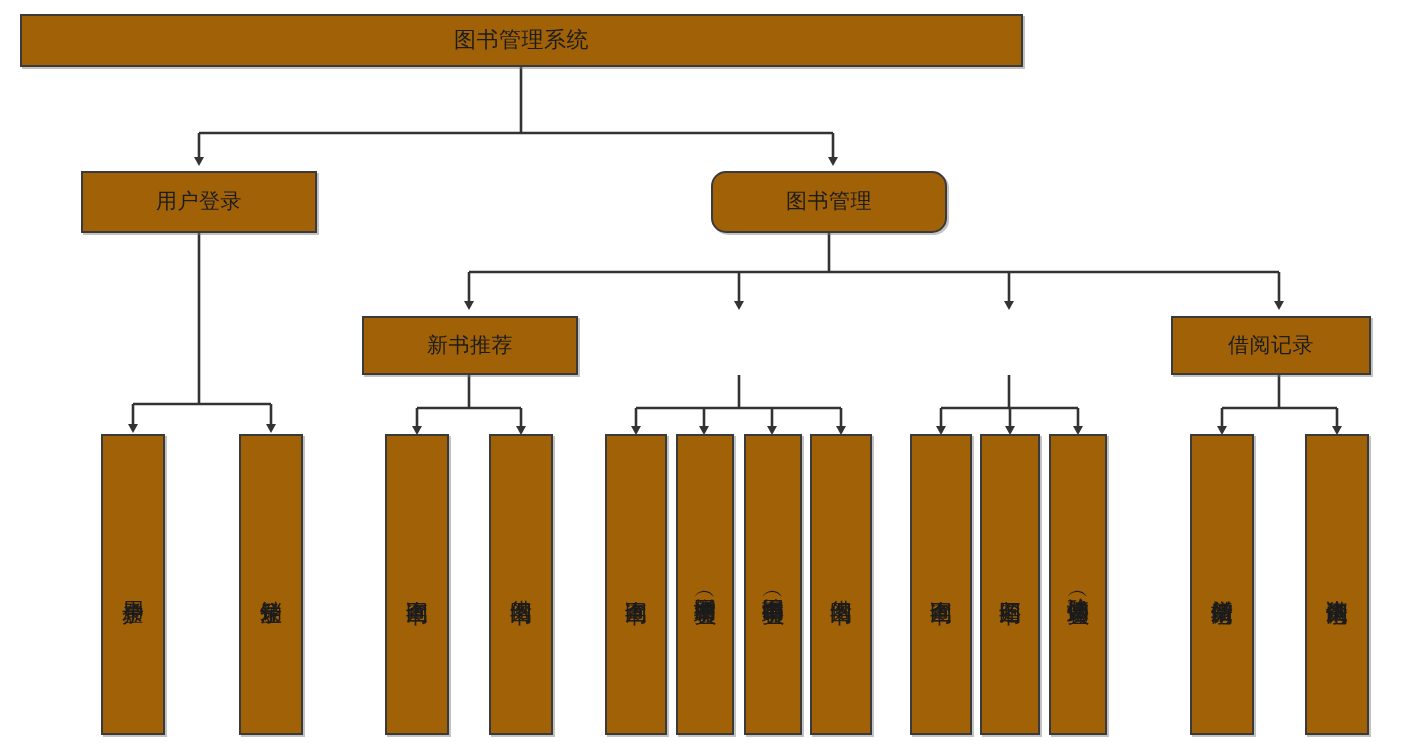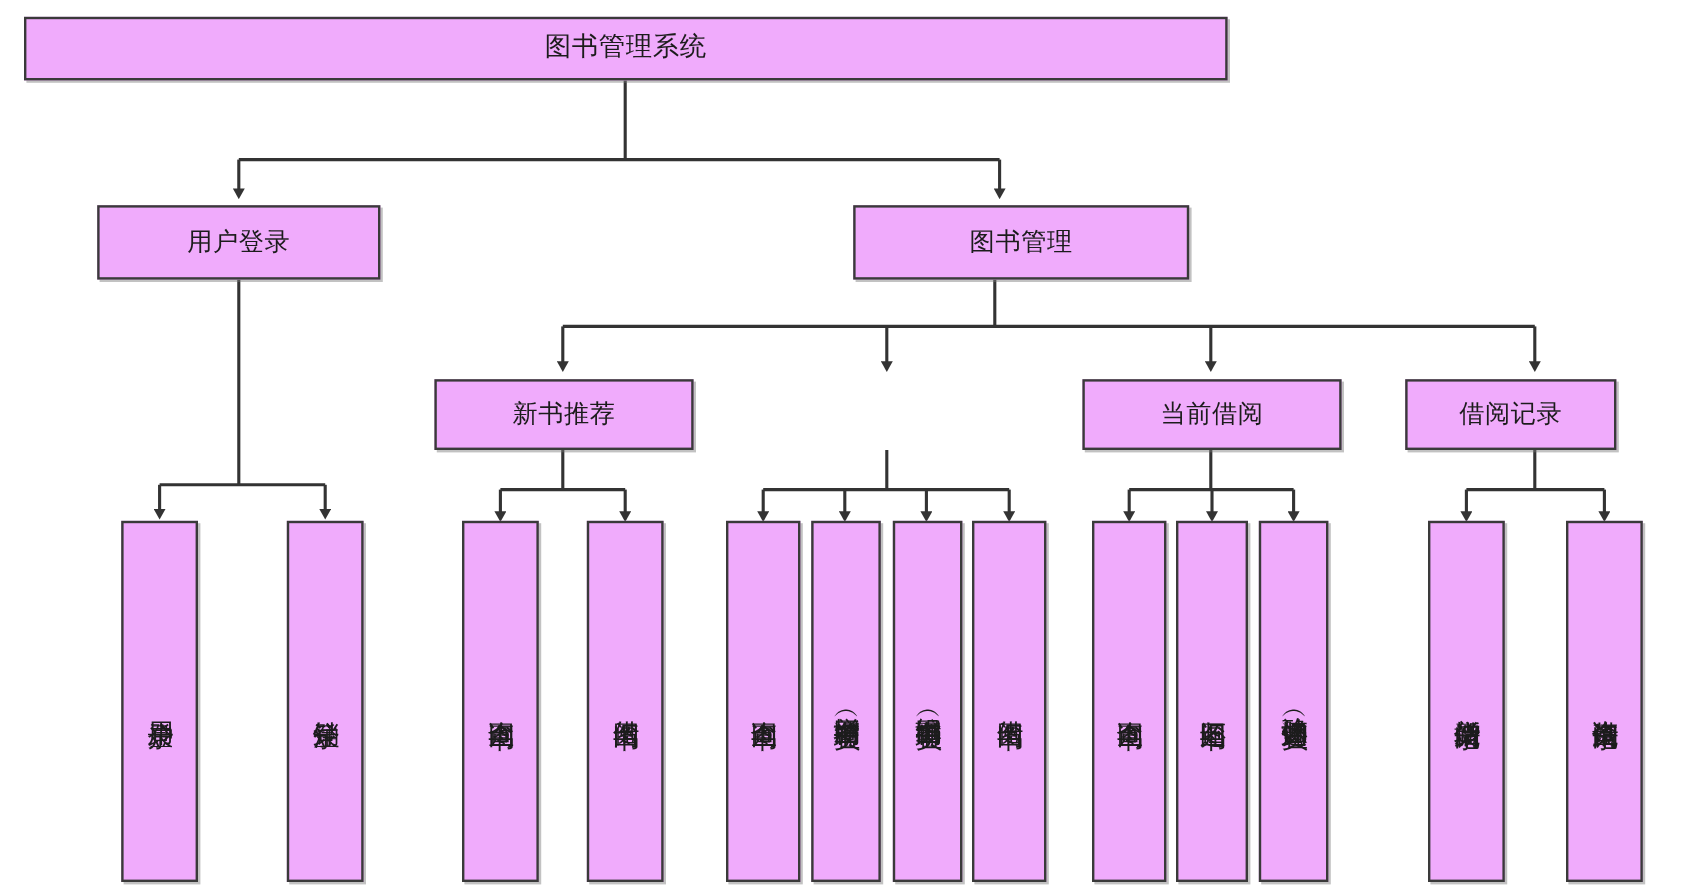--- a/index.html
+++ b/index.html
@@ -20,21 +20,21 @@
   svg#wires {
     position: absolute;
     left: 0;
     top: 0;
     width: 1405px;
     height: 747px;
   }
   .node {
     position: absolute;
     box-sizing: border-box;
-    background: #f0abfc;
+    background: #a16207;
     border: 2.5px solid #3a3a3a;
     box-shadow: 2px 2px 0 rgba(120,120,120,0.45);
     display: flex;
     align-items: center;
     justify-content: center;
     z-index: 3;
   }
   .node .label {
     color: #1c1c1c;
     font-size: 21px;
@@ -125,31 +125,28 @@
     </g>
   </svg>
 
   <div class="node root" style="left:20px; top:14px; width:1003px; height:53px;">
     <span class="label">图书管理系统</span>
   </div>
 
   <div class="node" style="left:81px; top:171px; width:236px; height:62px;">
     <span class="label">用户登录</span>
   </div>
-  <div class="node" style="left:711px; top:171px; width:280px; height:62px;">
+  <div class="node" style="left:711px; top:171px; width:236px; height:62px;border-radius:15px;">
     <span class="label">图书管理</span>
   </div>
 
   <div class="node" style="left:362px; top:316px; width:216px; height:59px;font-family:Liberation Serif, serif;">
     <span class="label">新书推荐</span>
   </div>
-  <div class="node" style="left:902px; top:316px; width:216px; height:59px;">
-    <span class="label">当前借阅</span>
-  </div>
-  <div class="node" style="left:1171px; top:316px; width:176px; height:59px;">
+  <div class="node" style="left:1171px; top:316px; width:200px; height:59px;">
     <span class="label">借阅记录</span>
   </div>
 
   <div class="node vert" style="left:101px; top:434px; width:64px; height:301px;">
     <span class="label">用户登录</span>
   </div>
   <div class="node vert" style="left:239px; top:434px; width:64px; height:301px;">
     <span class="label">注销登录</span>
   </div>
 

